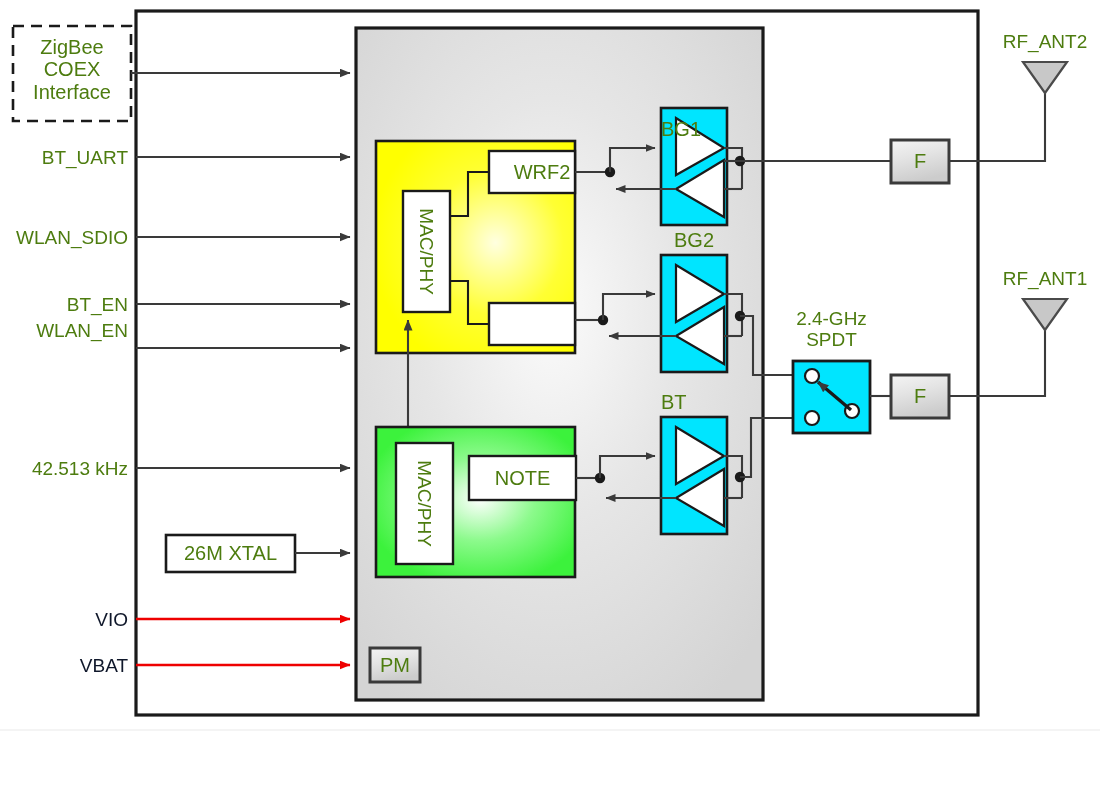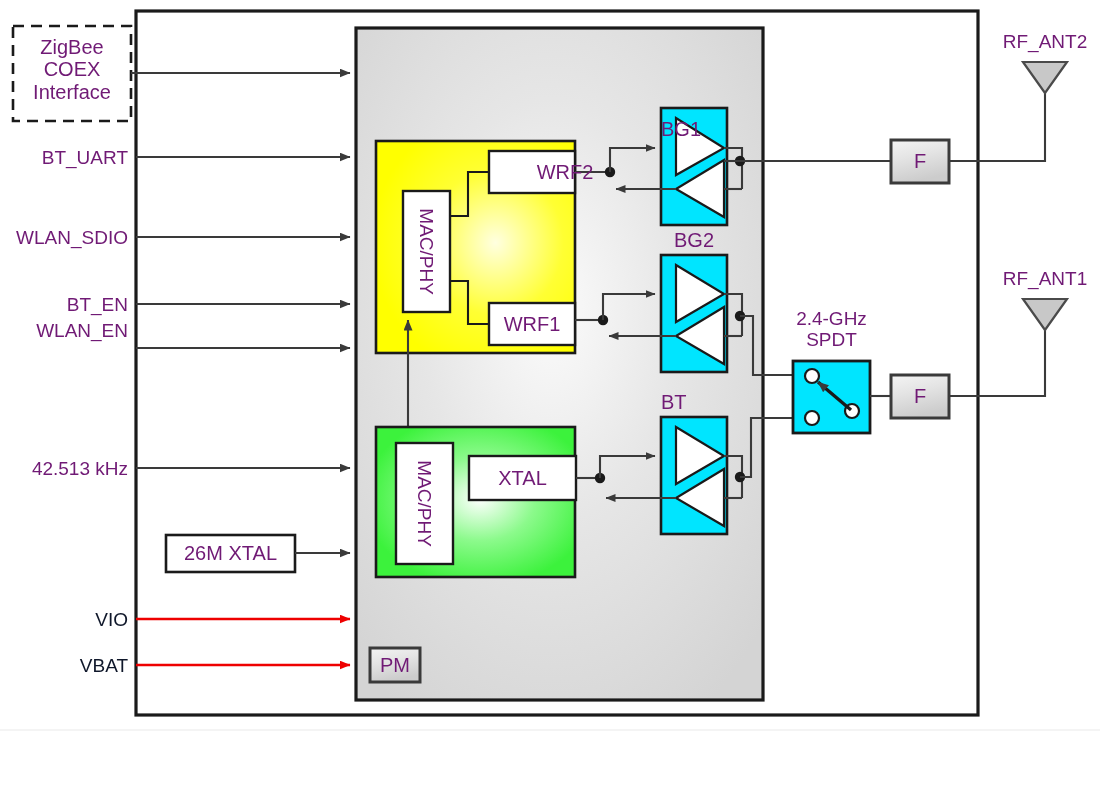--- a/index.html
+++ b/index.html
@@ -7,21 +7,21 @@
   body{
     font-family:"Liberation Sans", sans-serif;
     width:1100px;height:796px;overflow:hidden;position:relative;
   }
   #stage{position:relative;width:1100px;height:796px;}
   svg#diagram{position:absolute;left:0;top:0;width:1100px;height:796px;}
 
   .lbl{
     position:absolute;
     font-family:"Liberation Sans", sans-serif;
-    color:#701a75;
+    color:#4d7c0f;
     white-space:nowrap;
     line-height:1.12;
   }
   .lbl-pin{font-size:19px;text-align:right;}
   .lbl-pin-red{font-size:19px;text-align:right;color:#0f172a;}
   .lbl-blk{font-size:20px;text-align:center;}
   .lbl-sm{font-size:19px;text-align:center;}
   .lbl-ant{font-size:19px;text-align:center;}
   .lbl-note{font-size:16.5px;}
   .vert{
@@ -193,28 +193,27 @@
 
   <div class="lbl lbl-blk ctr" style="left:166px;top:535px;width:129px;height:37px;">26M XTAL</div>
 
   <div class="lbl lbl-pin-red" style="left:0px;top:609px;width:128px;">VIO</div>
   <div class="lbl lbl-pin-red" style="left:0px;top:655px;width:128px;">VBAT</div>
 
   <div class="lbl lbl-sm ctr" style="left:391px;top:228px;width:71px;height:47px;">
     <span class="vert">MAC/PHY</span>
   </div>
 
-  <div class="lbl lbl-blk ctr" style="left:489px;top:151px;width:106px;height:42px;padding-left:23px;">WRF2</div>
-  <div class="lbl lbl-blk ctr" style="left:489px;top:303px;width:86px;height:42px;">WRF1</div>
+  <div class="lbl lbl-blk ctr" style="left:489px;top:151px;width:106px;height:42px;">WRF2</div>
 
   <div class="lbl lbl-sm ctr" style="left:389px;top:480px;width:71px;height:47px;">
     <span class="vert">MAC/PHY</span>
   </div>
 
-  <div class="lbl lbl-blk ctr" style="left:469px;top:456px;width:107px;height:44px;">XTAL</div>
+  <div class="lbl lbl-blk ctr" style="left:469px;top:456px;width:107px;height:44px;">NOTE</div>
 
   <div class="lbl lbl-blk ctr" style="left:370px;top:648px;width:50px;height:34px;">PM</div>
 
   <div class="lbl lbl-blk" style="left:661px;top:82px;width:66px;text-align:left;margin-top:36px;">BG1</div>
   <div class="lbl lbl-blk" style="left:661px;top:229px;width:66px;text-align:center;">BG2</div>
   <div class="lbl lbl-blk" style="left:661px;top:391px;width:66px;text-align:left;">BT</div>
 
   <div class="lbl lbl-sm" style="left:775px;top:308px;width:113px;">
     <div>2.4-GHz</div>
     <div>SPDT</div>

